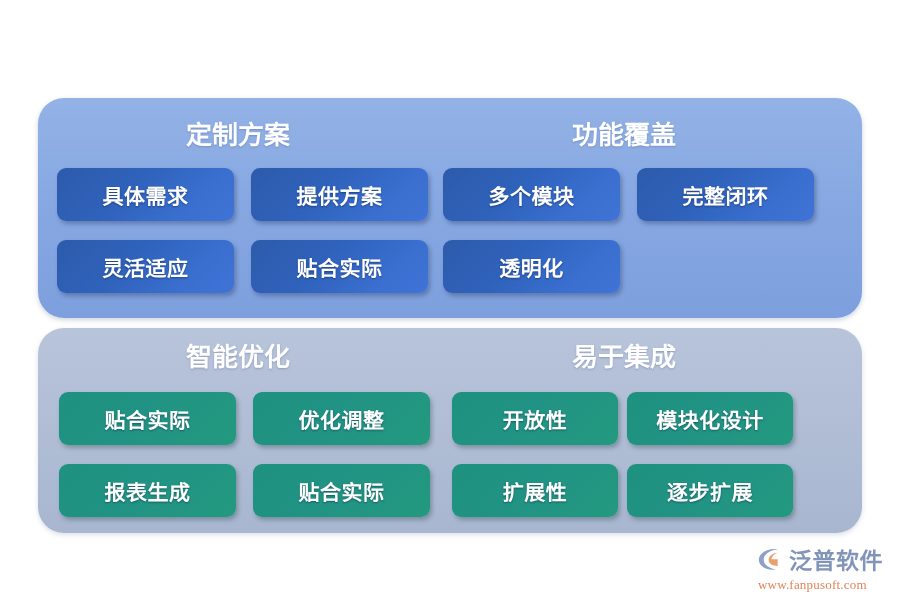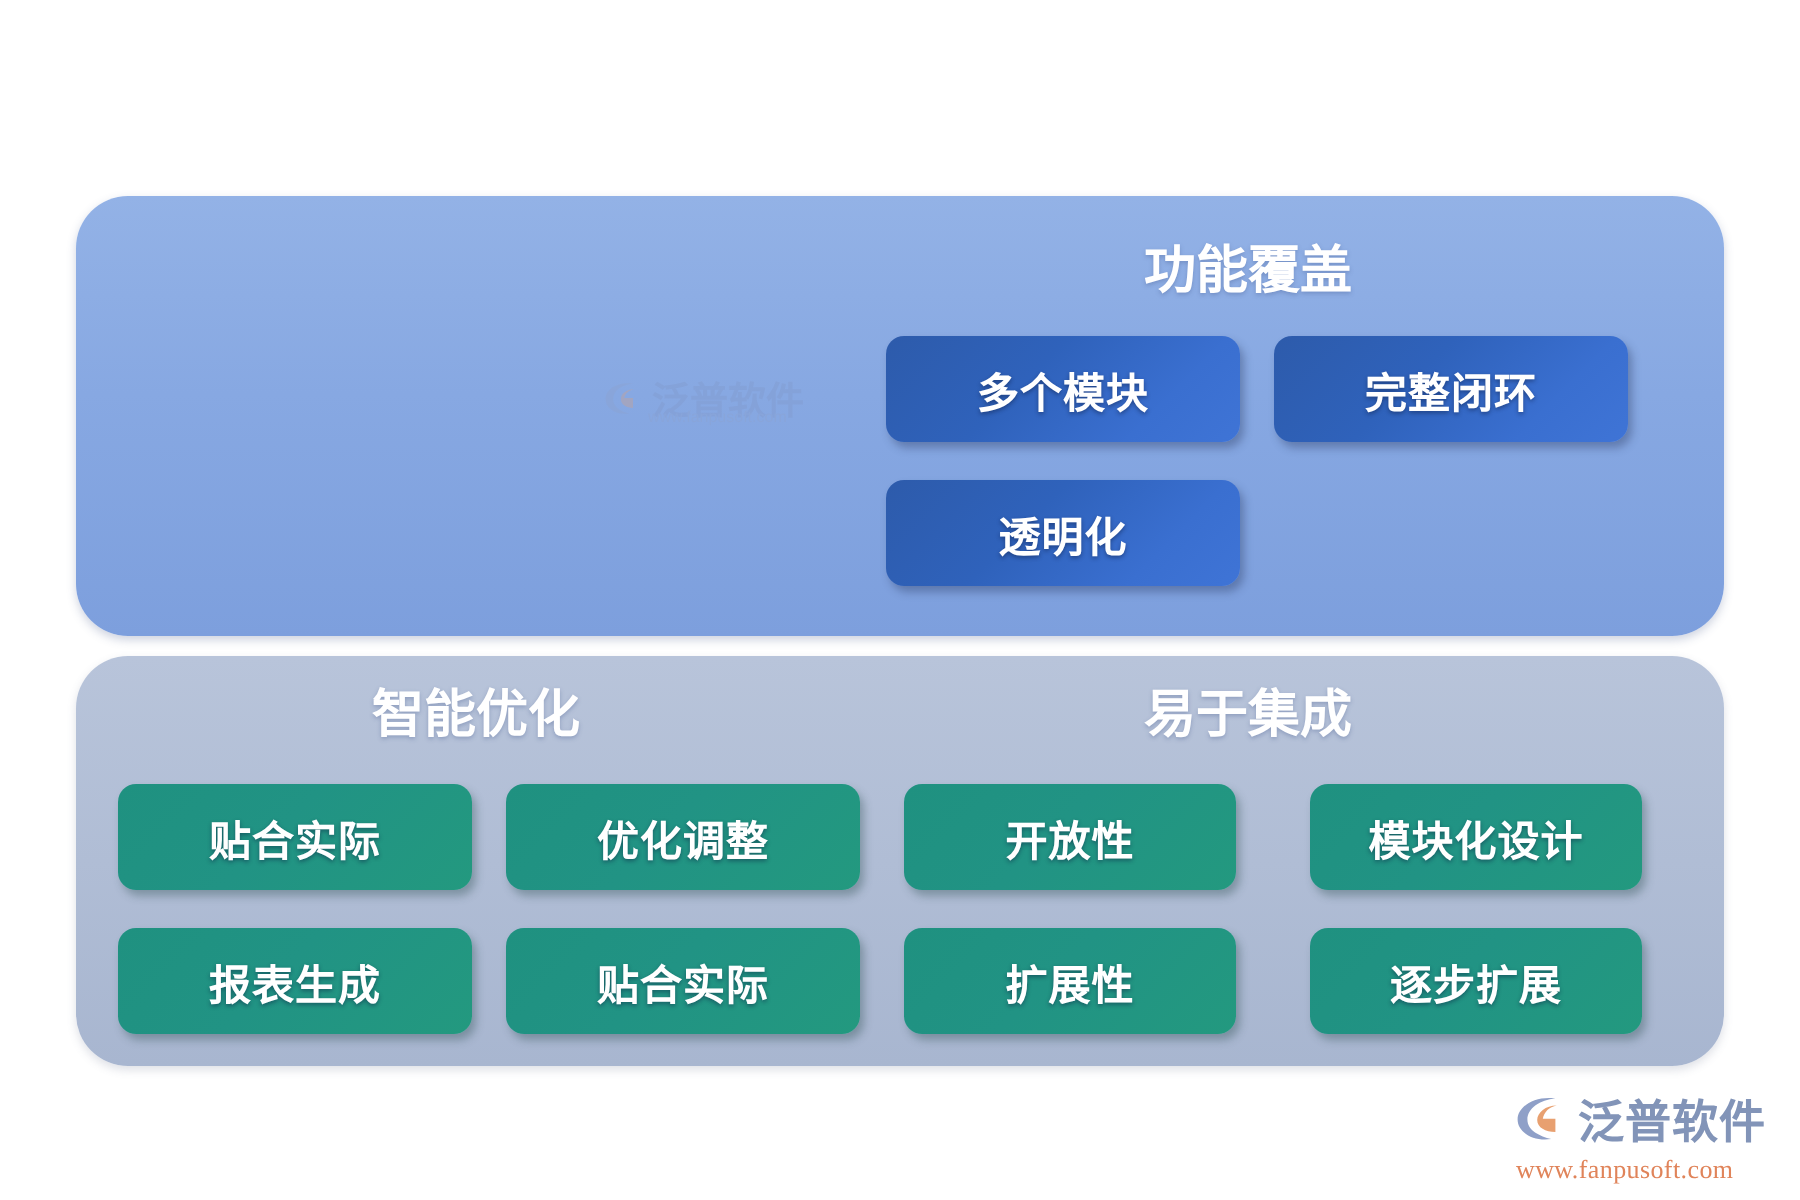--- a/index.html
+++ b/index.html
@@ -77,21 +77,21 @@
   .btn-grid {
     position: absolute;
     display: grid;
     grid-template-columns: 177px 177px;
     grid-template-rows: 53px 53px;
     column-gap: 17px;
     row-gap: 19px;
   }
   .btn-grid.narrow {
     grid-template-columns: 166px 166px;
-    column-gap: 37px;
+    column-gap: 9px;
   }
 
   .chip {
     border-radius: 9px;
     display: flex;
     align-items: center;
     justify-content: center;
     color: #ffffff;
     font-size: 21px;
     font-weight: bold;
@@ -186,22 +186,29 @@
 
   <div class="bg-watermark">
     <svg class="brand-mark" viewBox="0 0 40 40" style="width:22px;height:22px;flex:0 0 22px;">
       <path d="M30 7 C16 5 5 12 5 21 C5 30 15 36 27 34 C20 33 12 29 12 21 C12 13 20 8 30 7 Z" fill="#8fa0c8"></path>
       <path d="M31 12 C24 12 19 16 19 21 C19 26 24 29 30 29 L30 20 L22 20 C23 16 26 13 31 12 Z" fill="#e8a070"></path>
     </svg>
     <span class="wm-text">泛普软件</span>
     <span class="wm-sub">www.fanpusoft.com</span>
   </div>
 
+  <div class="quad-head" style="left:138px; top:114px; width:200px;">定制方案</div>
   <div class="quad-head" style="left:524px; top:114px; width:200px;font-family:Liberation Serif, serif;">功能覆盖</div>
 
+  <div class="btn-grid" style="left:57px; top:168px;">
+    <div class="chip chip-blue">具体需求</div>
+    <div class="chip chip-blue">提供方案</div>
+    <div class="chip chip-blue">灵活适应</div>
+    <div class="chip chip-blue">贴合实际</div>
+  </div>
 
   <div class="btn-grid" style="left:443px; top:168px;">
     <div class="chip chip-blue">多个模块</div>
     <div class="chip chip-blue">完整闭环</div>
     <div class="chip chip-blue">透明化</div>
   </div>
 
   <div class="panel panel-gray"></div>
 
   <div class="quad-head" style="left:138px; top:336px; width:200px;">智能优化</div>

